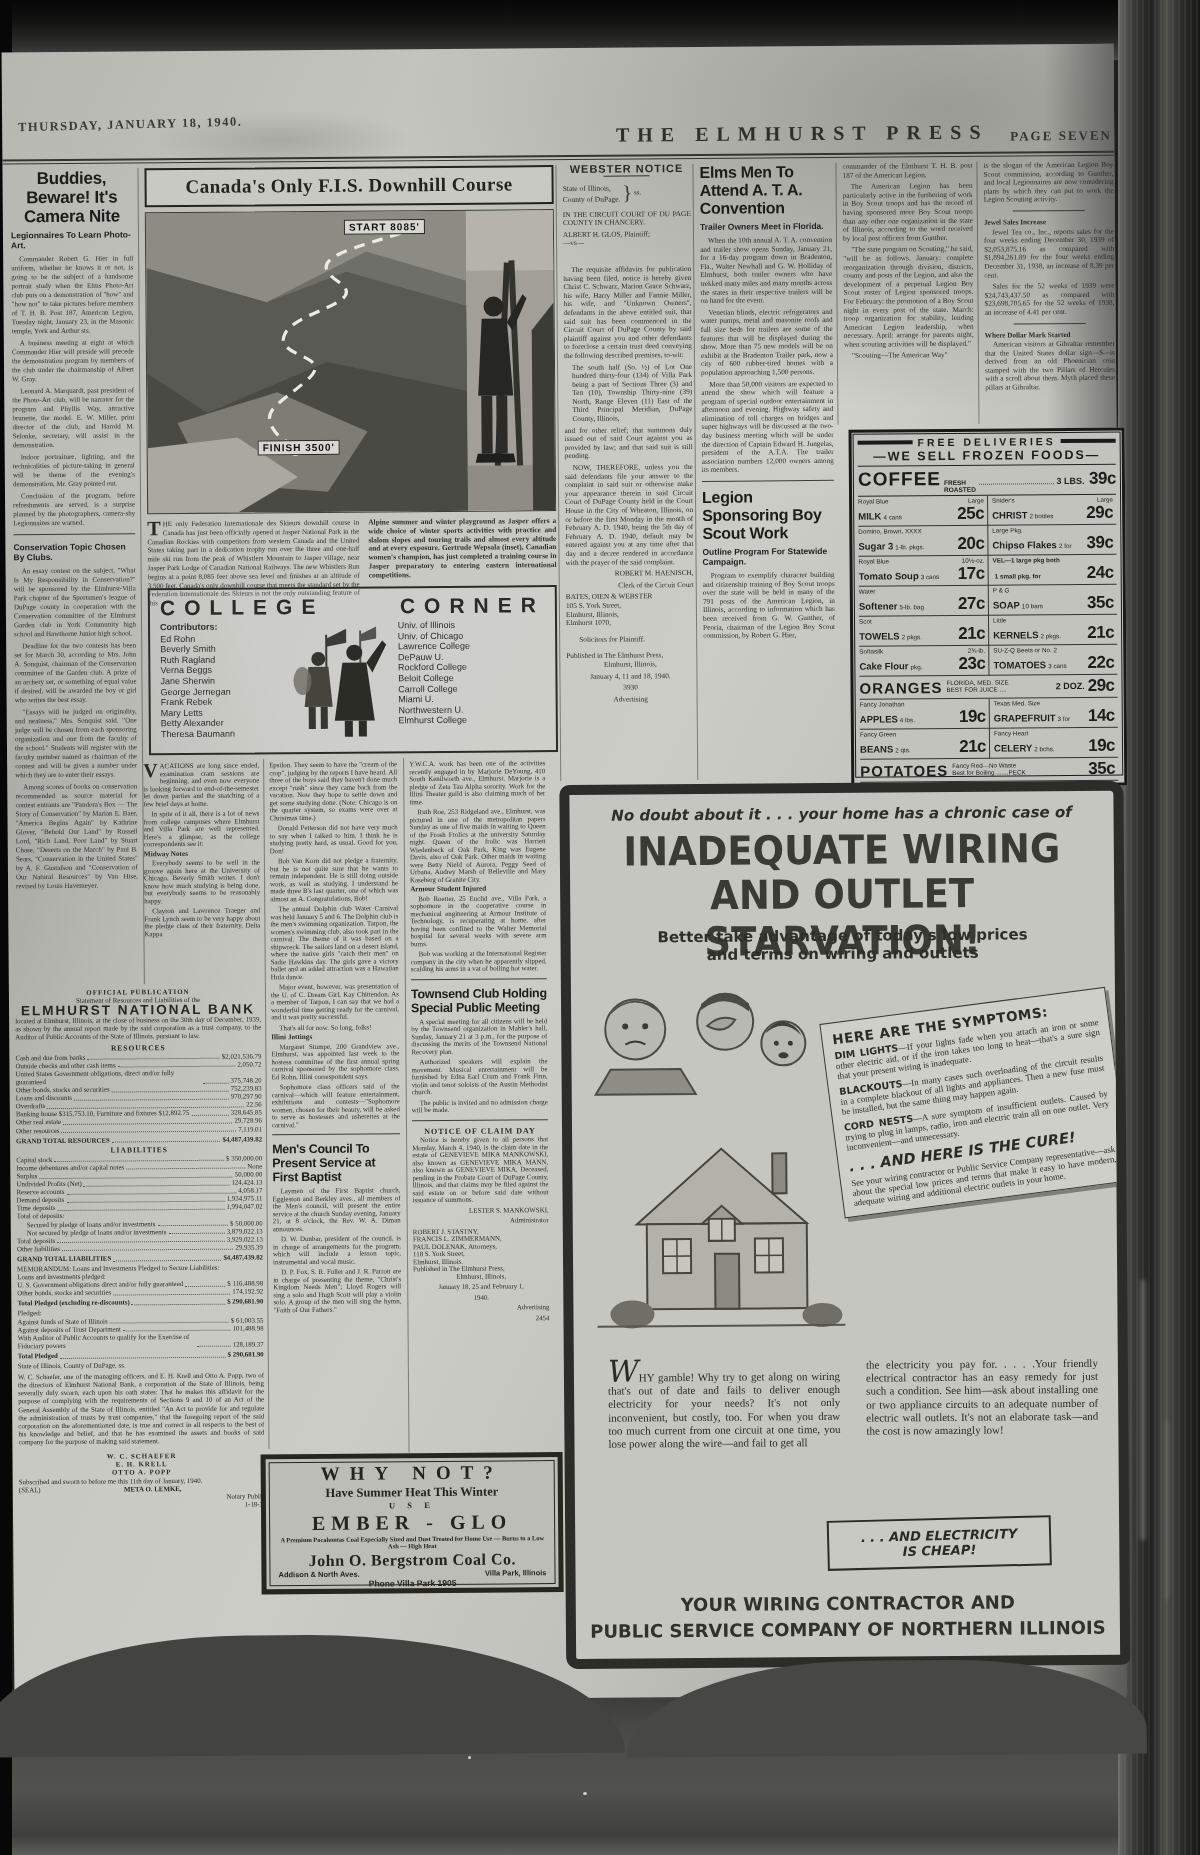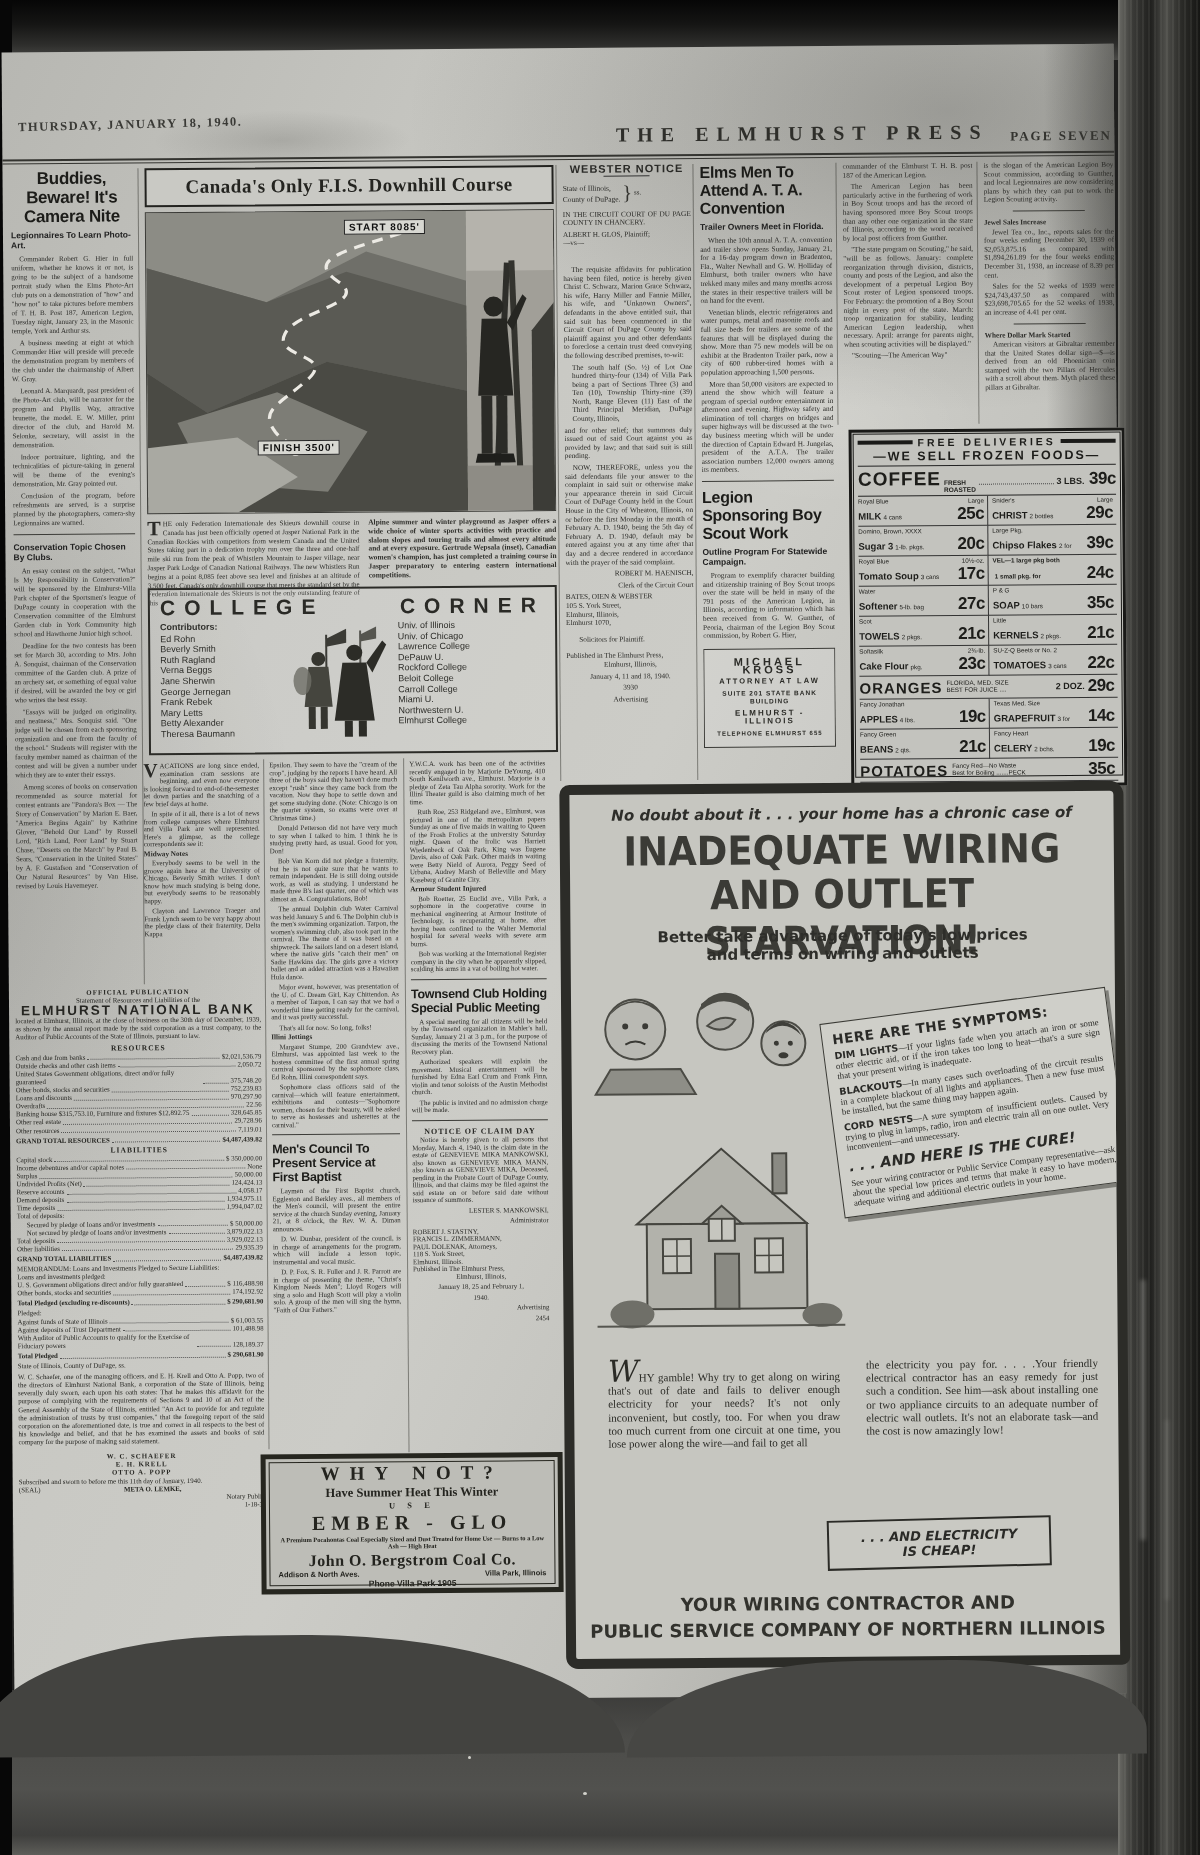--- a/index.html
+++ b/index.html
@@ -336,27 +336,20 @@
   <div class="col f75" style="left:697px;top:117px;width:132px;height:618px;">
     <div class="nh nh2">Elms Men To Attend A. T. A. Convention</div>
     <div class="sub">Trailer Owners Meet in Florida.</div>
     <p>When the 10th annual A. T. A. convention and trailer show opens Sunday, January 21, for a 16-day program down in Bradenton, Fla., Walter Newhall and G. W. Holliday of Elmhurst, both trailer owners who have trekked many miles and many months across the states in their respective trailers will be on hand for the event.</p>
     <p>Venetian blinds, electric refrigerators and water pumps, metal and masonite roofs and full size beds for trailers are some of the features that will be displayed during the show.  More than 75 new models will be on exhibit at the Bradenton Trailer park, now a city of 600 rubber-tired homes with a population approaching 1,500 persons.</p>
     <p>More than 50,000 visitors are expected to attend the show which will feature a program of special outdoor entertainment in afternoon and evening. Highway safety and elimination of toll charges on bridges and super highways will be discussed at the two-day business meeting which will be under the direction of Captain Edward H. Jungelas, president of the A.T.A. The trailer association numbers 12,000 owners among its members.</p>
     <hr class="divider">
     <div class="nh nh2">Legion Sponsoring Boy Scout Work</div>
     <div class="sub">Outline Program For Statewide Campaign.</div>
     <p>Program to exemplify character building and citizenship training of Boy Scout troops over the state will be held in many of the 791 posts of the American Legion, in Illinois, according to information which has been received from G. W. Gunther, of Peoria, chairman of the Legion Boy Scout commission, by Robert G. Hier,</p>
-    <div class="kross">
-      <div class="n">MICHAEL KROSS</div>
-      <div class="t">ATTORNEY AT LAW</div>
-      <div class="a">SUITE 201 STATE BANK BUILDING</div>
-      <div class="c">ELMHURST  -  ILLINOIS</div>
-      <div class="p">TELEPHONE ELMHURST 655</div>
-    </div>
   </div>
 
   <div class="col f75" style="left:840px;top:117px;width:130px;height:263px;">
     <p class="nin">commander of the Elmhurst T. H. B. post 187 of the American Legion.</p>
     <p>The American Legion has been particularly active in the furthering of work in Boy Scout troops and has the record of having sponsored more Boy Scout troops than any other one organization in the state of Illinois, according to the word received by local post officers from Gunther.</p>
     <p>"The state program on Scouting," he said, "will be as follows. January: complete reorganization through division, districts, county and posts of the Legion, and also the development of a perpetual Legion Boy Scout roster of Legion sponsored troops. For February: the promotion of a Boy Scout night in every post of the state. March: troop organization for stability, lending American Legion leadership, when necessary. April: arrange for parents night, when scouting activities will be displayed."</p>
     <p>"Scouting—The American Way"</p>
   </div>
 
   <div class="col f75" style="left:981px;top:117px;width:130px;height:263px;">

